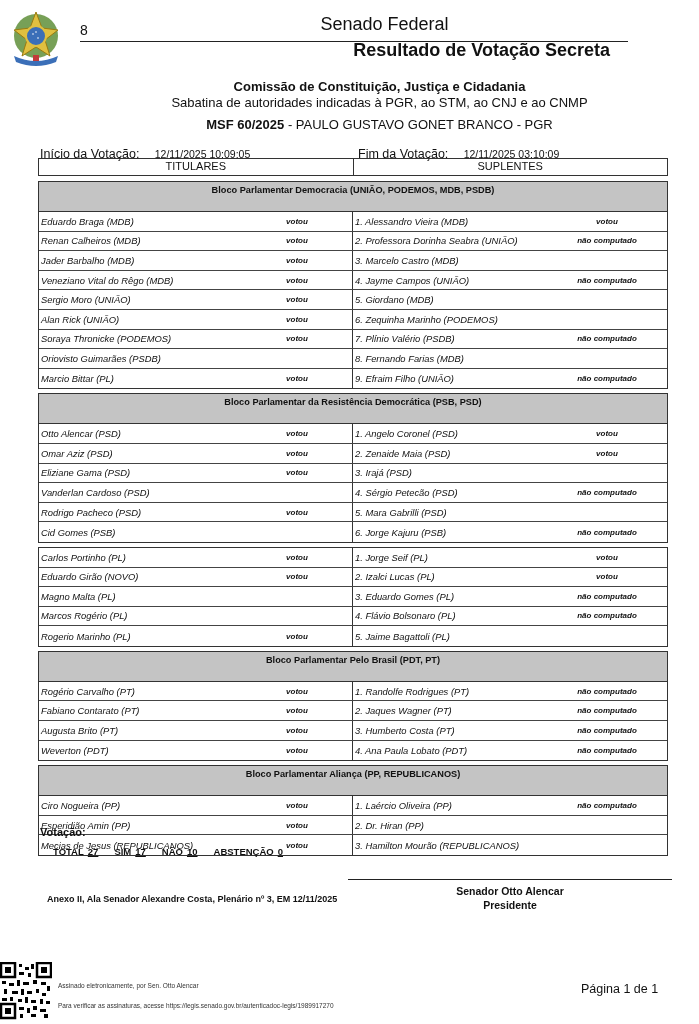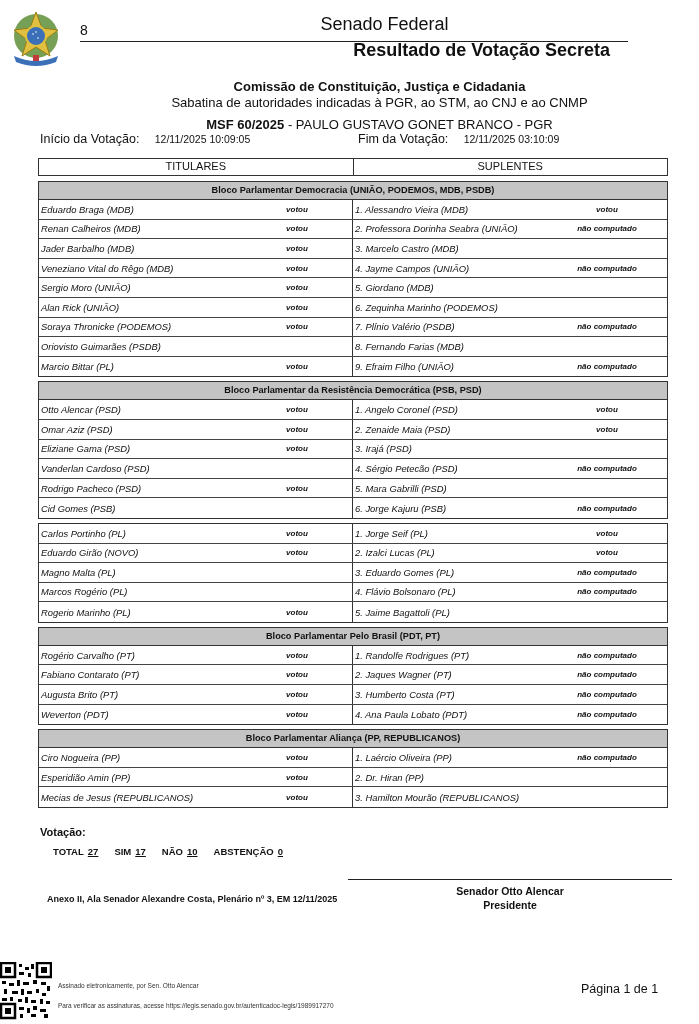--- a/index.html
+++ b/index.html
@@ -10,33 +10,33 @@
   .pagenum { position: absolute; left: 80px; top: 22px; font-size: 14px; }
   .house { position: absolute; left: 80px; right: 70px; top: 14px; text-align: center; font-size: 18px; padding-left: 60px; }
   .rule-top { position: absolute; left: 80px; width: 548px; top: 41px; border-top: 1.5px solid #222; }
   .doc-title { position: absolute; left: 62px; width: 548px; top: 40px; text-align: right; font-size: 18px; font-weight: bold; padding-left: 20px; }
 
   .committee { position: absolute; left: 0; right: 0; top: 79px; text-align: center; font-size: 13px; font-weight: bold; padding-left: 60px; }
   .session { position: absolute; left: 0; right: 0; top: 95px; text-align: center; font-size: 13px; padding-left: 60px; }
   .msf { position: absolute; left: 0; right: 0; top: 117px; text-align: center; font-size: 13px; padding-left: 60px; }
   .msf b { font-weight: bold; }
 
-  .times { position: absolute; top: 132px; font-size: 12px; }
+  .times { position: absolute; top: 147px; font-size: 12px; }
   .times .lbl { font-size: 12.5px; }
   .times .val { font-size: 10.5px; margin-left: 12px; }
   .t-start { left: 40px; }
   .t-end { left: 358px; }
 
   .colhdr { position: absolute; left: 38px; top: 158px; width: 630px; height: 18px; border: 1.5px solid #333; display: flex; font-size: 11px; }
   .colhdr div { flex: 1; text-align: center; line-height: 15px; }
   .colhdr div:first-child { border-right: 1.5px solid #333; }
 
   #blocks { position: absolute; left: 38px; top: 181px; width: 630px; }
   .block { border: 1.5px solid #333; margin-bottom: 4px; }
-  .block-title { background: #c4c4c4; text-align: center; font-size: 9.2px; font-weight: bold; height: 18px; line-height: 17px; border-bottom: 1.5px solid #333; }
+  .block-title { background: #c4c4c4; text-align: center; font-size: 9.2px; font-weight: bold; height: 30px; line-height: 17px; border-bottom: 1.5px solid #333; }
   .row { display: flex; height: 19.6px; border-bottom: 1px solid #444; font-size: 9.4px; font-style: italic; }
   .row:last-child { border-bottom: none; }
   .half { display: flex; align-items: center; width: 50%; }
   .half.left { border-right: 1.5px solid #333; }
   .name { flex: 1; padding-left: 2px; white-space: nowrap; }
   .status { width: 110px; text-align: center; font-weight: bold; font-size: 8px; }
   .half.right .status { width: 120px; }
 
   .votacao-lbl { position: absolute; left: 40px; top: 826px; font-size: 11px; font-weight: bold; }
   .tally { position: absolute; left: 53px; top: 846px; font-size: 9.5px; font-weight: bold; display: flex; gap: 12px; }

